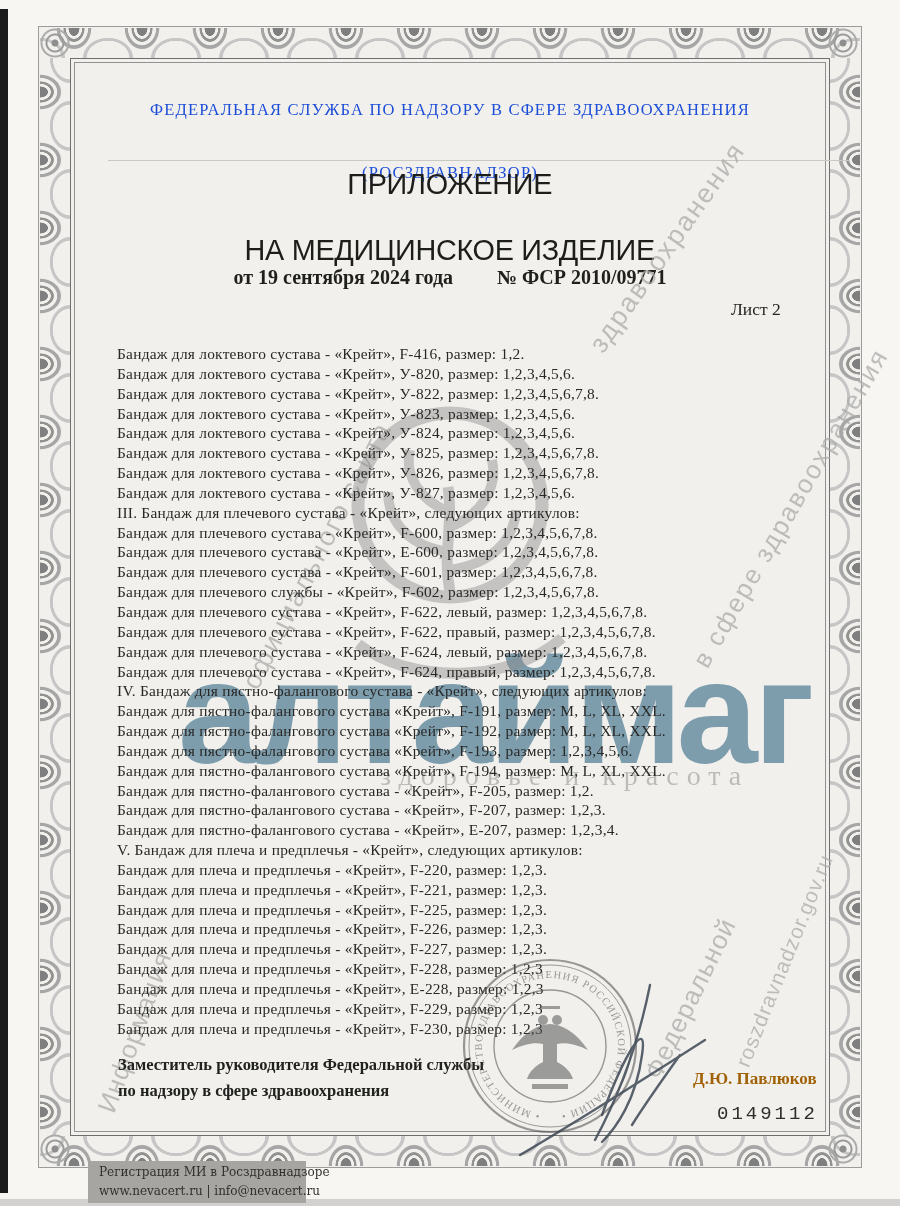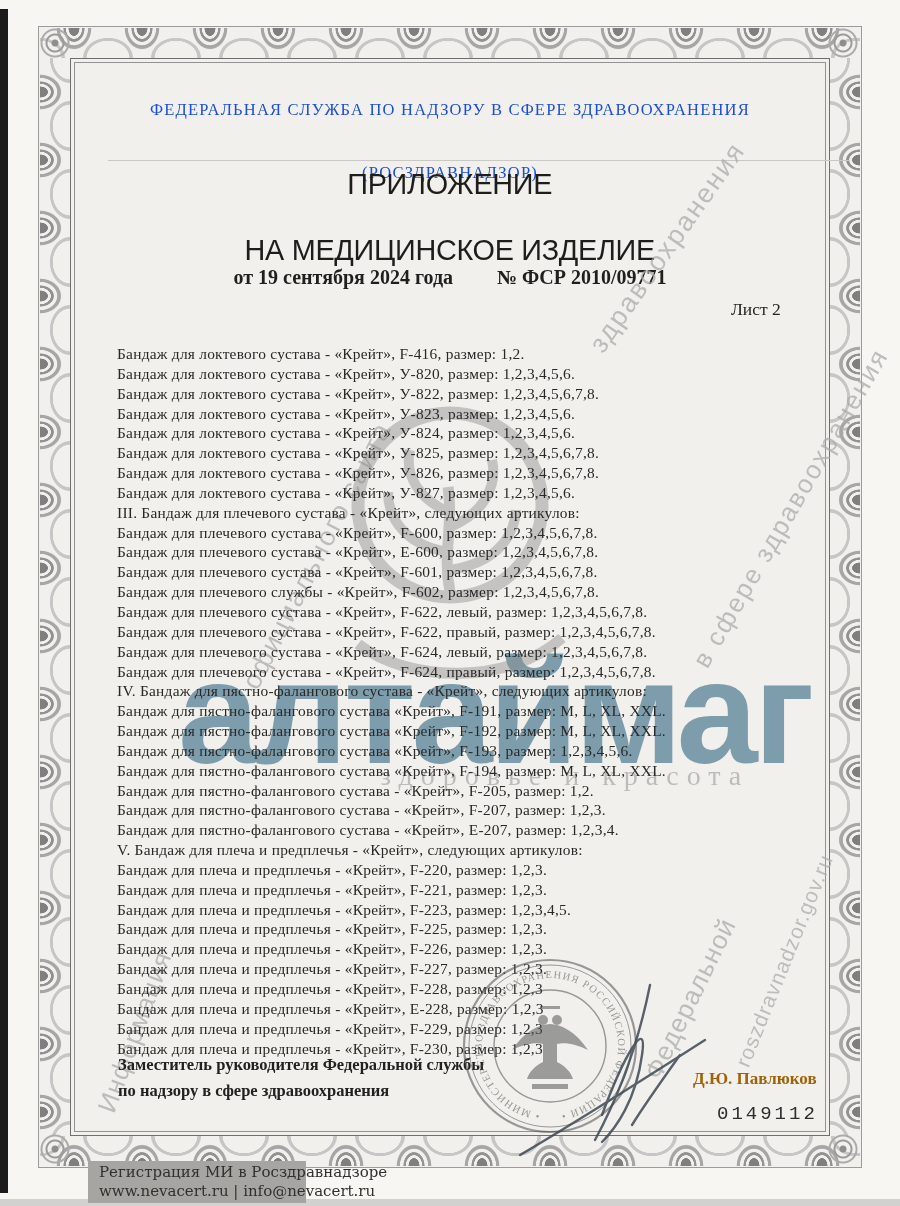--- a/index.html
+++ b/index.html
@@ -75,21 +75,21 @@
   .wm-brand{position:absolute;left:178px;top:640px;font-family:"Liberation Sans",sans-serif;
             font-weight:bold;font-size:146px;line-height:1;letter-spacing:-4px;color:#0c4a6e;opacity:.5;z-index:1;}
   .wm-tagline{position:absolute;left:380px;top:744px;font-family:Liberation Serif, serif;
               font-size:28px;letter-spacing:8px;color:#9a9a9a;opacity:.6;z-index:1;margin-top:16px;}
   .wm-logo{position:absolute;left:300px;top:392px;z-index:1;opacity:.45;}
   
   .stamp{position:absolute;left:462px;top:958px;z-index:4;opacity:.55;}
   .autograph{position:absolute;left:490px;top:960px;z-index:5;opacity:.85;}
   
   .footer{position:absolute;left:88px;top:1161px;width:218px;height:42px;background:#a6a5a2;
-          color:#30302e;font-family:"DejaVu Serif",serif;font-size:15px;line-height:19px;
+          color:#30302e;font-family:"DejaVu Serif",serif;font-size:12px;line-height:19px;
           padding:2px 8px 0 11px;box-sizing:border-box;z-index:6;white-space:nowrap;}
 </style>
 </head>
 <body>
 
 <div class="page">
 
   <div class="edge-strip"></div>
   <div class="paper"></div>
 
@@ -159,21 +159,20 @@
       <div class="line">Бандаж для пястно-фалангового сустава «Крейт», F-191, размер: M, L, XL, XXL.</div>
       <div class="line">Бандаж для пястно-фалангового сустава «Крейт», F-192, размер: M, L, XL, XXL.</div>
       <div class="line">Бандаж для пястно-фалангового сустава «Крейт», F-193, размер: 1,2,3,4,5,6.</div>
       <div class="line">Бандаж для пястно-фалангового сустава «Крейт», F-194, размер: M, L, XL, XXL.</div>
       <div class="line">Бандаж для пястно-фалангового сустава - «Крейт», F-205, размер: 1,2.</div>
       <div class="line">Бандаж для пястно-фалангового сустава - «Крейт», F-207, размер: 1,2,3.</div>
       <div class="line">Бандаж для пястно-фалангового сустава - «Крейт», Е-207, размер: 1,2,3,4.</div>
       <div class="line">V. Бандаж для плеча и предплечья - «Крейт», следующих артикулов:</div>
       <div class="line">Бандаж для плеча и предплечья - «Крейт», F-220, размер: 1,2,3.</div>
       <div class="line">Бандаж для плеча и предплечья - «Крейт», F-221, размер: 1,2,3.</div>
-      <div class="line">Бандаж для плеча и предплечья - «Крейт», F-223, размер: 1,2,3,4,5.</div>
       <div class="line">Бандаж для плеча и предплечья - «Крейт», F-225, размер: 1,2,3.</div>
       <div class="line">Бандаж для плеча и предплечья - «Крейт», F-226, размер: 1,2,3.</div>
       <div class="line">Бандаж для плеча и предплечья - «Крейт», F-227, размер: 1,2,3.</div>
       <div class="line">Бандаж для плеча и предплечья - «Крейт», F-228, размер: 1,2,3</div>
       <div class="line">Бандаж для плеча и предплечья - «Крейт», Е-228, размер: 1,2,3</div>
       <div class="line">Бандаж для плеча и предплечья - «Крейт», F-229, размер: 1,2,3</div>
       <div class="line">Бандаж для плеча и предплечья - «Крейт», F-230, размер: 1,2,3</div>
     </div>
 
   <svg class="stamp" width="176" height="176" viewBox="0 0 176 176">

